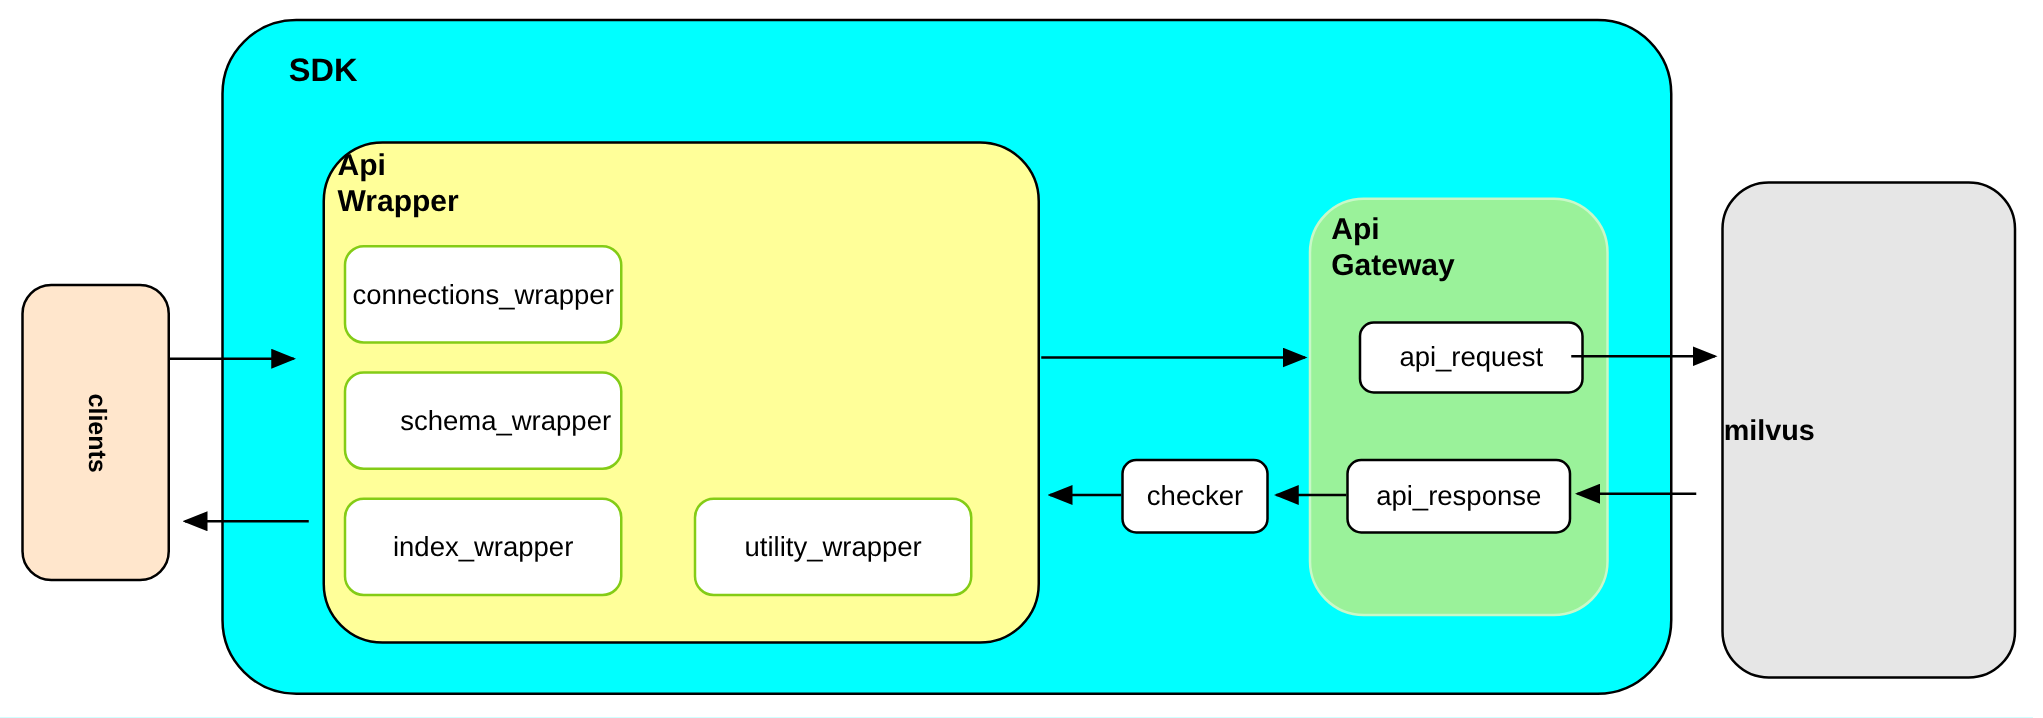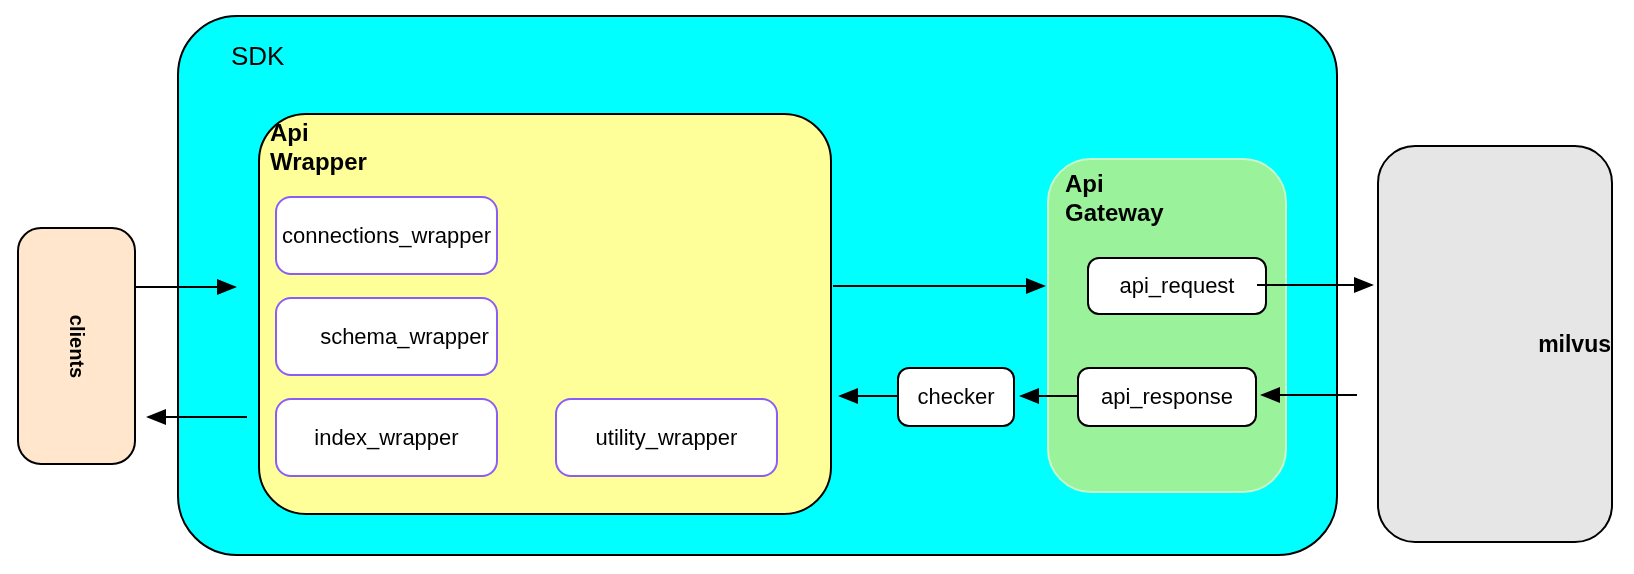--- a/index.html
+++ b/index.html
@@ -26,38 +26,38 @@
     font-weight: bold; font-size: 20px; white-space: nowrap;
   }
 
   
   .sdk {
     left: 177px; top: 15px; width: 1161px; height: 541px;
     border-radius: 60px; background: #00FFFF;
   }
   .sdk-label {
     position: absolute; left: 52px; top: 24px;
-    font-weight: normal; font-size: 26px;
+    font-weight: bold; font-size: 26px;
   }
 
   
   .api-wrapper {
     position: absolute; left: 79px; top: 96px; width: 574px; height: 402px;
     border-radius: 48px; background: #FFFF99;
     border: 2px solid #000; box-sizing: border-box;
   }
   .group-label {
     position: absolute; text-align: left;
     font-weight: bold; font-size: 24px; line-height: 1.2;
   }
   .api-wrapper .group-label { left: 10px; top: 4px; width: 110px; }
 
   .wbox {
     position: absolute; width: 223px; height: 79px;
-    background: #ffffff; border: 2px solid #8b5cf6; border-radius: 16px;
+    background: #ffffff; border: 2px solid #84cc16; border-radius: 16px;
     box-sizing: border-box;
     display: flex; align-items: center; justify-content: center;
     font-size: 22px;
   }
   .col1 { left: 15px; }
   .col2 { left: 295px; }
   .row1 { top: 81px; }
   .row2 { top: 182px; padding-left: 36px; }
   .row3 { top: 283px; }
 
@@ -84,21 +84,21 @@
     background: #ffffff; border: 2px solid #000; border-radius: 12px;
     box-sizing: border-box;
     display: flex; align-items: center; justify-content: center;
     font-size: 22px;
   }
 
   
   .milvus {
     left: 1377px; top: 145px; width: 236px; height: 398px;
     border-radius: 38px; background: #E6E6E6;
-    display: flex; align-items: center; justify-content: flex-end;
+    display: flex; align-items: center; justify-content: flex-start;
     font-weight: bold; font-size: 23px;
   }
 
   
   .arrows {
     position: absolute; left: 0; top: 0; width: 1634px; height: 574px;
     pointer-events: none; z-index: 10;
   }
   .arrows line { stroke: #000; stroke-width: 2; }
 </style>

